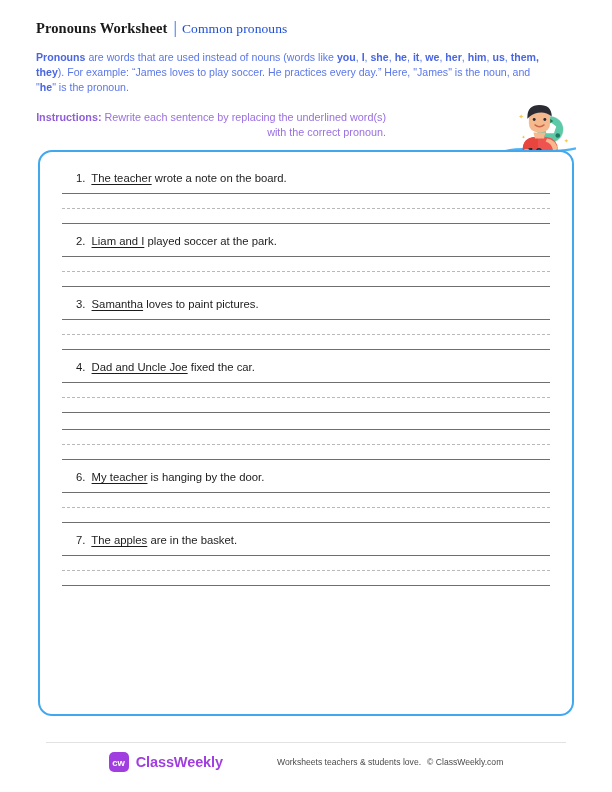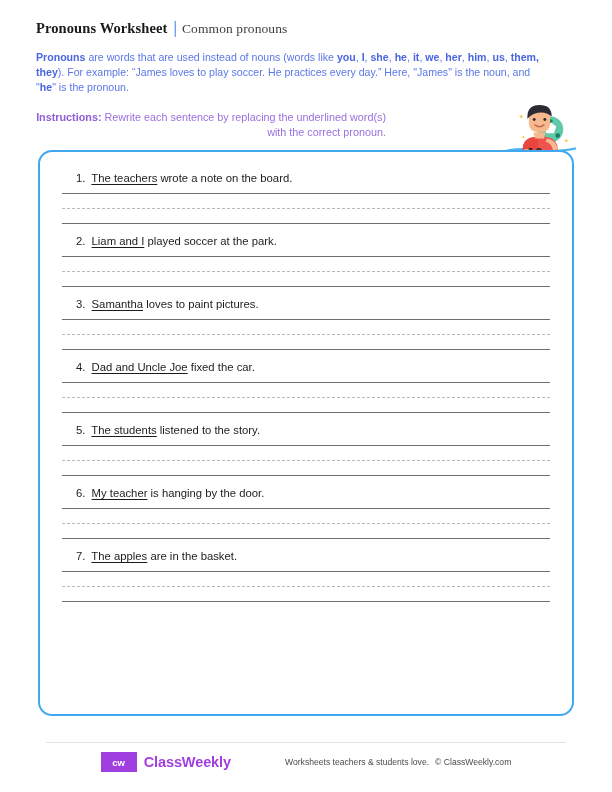--- a/index.html
+++ b/index.html
@@ -41,21 +41,21 @@
     color: #1a1a1a;
   }
   .title-sep {
     color: #5b8def;
     font-weight: bold;
     margin: 0 5px 0 6px;
     font-size: 16px;
   }
   .title-sub {
     font-weight: normal;
-    color: #404040;
+    color: #1d4ed8;
     font-size: 13.5px;
   }
 
   .intro {
     margin-top: 11px;
     font-size: 10.6px;
     line-height: 15.2px;
     color: #5b77e8;
     max-width: 508px;
     text-align: left;
@@ -146,23 +146,23 @@
     align-items: center;
     justify-content: center;
     gap: 26px;
   }
   .brand {
     display: flex;
     align-items: center;
     gap: 7px;
   }
   .logo-badge {
-    width: 36px;
+    width: 20px;
     height: 20px;
-    border-radius: 0;
+    border-radius: 5px;
     background: #a13ee0;
     color: #fff;
     font-size: 9.5px;
     font-weight: bold;
     display: flex;
     align-items: center;
     justify-content: center;
     letter-spacing: 0.2px;
   }
   .brand-name {
@@ -225,21 +225,21 @@
       <path d="M32 70 Q30 82 34 88 L40 86 Q37 78 38 70 Z" fill="#f6b98e"></path>
       <text x="24" y="30" font-family="DejaVu Sans, sans-serif" font-size="9" fill="#f7c948">✦</text>
       <text x="84" y="62" font-family="DejaVu Sans, sans-serif" font-size="8" fill="#f7c948">✦</text>
       <text x="28" y="56" font-family="DejaVu Sans, sans-serif" font-size="7" fill="#f7c948">✦</text>
     </svg>
   </div>
 
   <div class="card">
     <div id="items-container">
         <div class="qitem">
-          <div class="qtext"><span class="num">1.</span> <u>The teachers</u><span> wrote a note on the board.</span></div>
+          <div class="qtext"><span class="num">1.</span> <u>The teacher</u><span> wrote a note on the board.</span></div>
           <div class="lines">
             <div class="line-solid"></div>
             <div class="sp-a"></div>
             <div class="line-dashed"></div>
             <div class="sp-b"></div>
             <div class="line-solid"></div>
           </div>
         </div>
         <div class="qitem">
           <div class="qtext"><span class="num">2.</span> <u>Liam and I</u><span> played soccer at the park.</span></div>
@@ -265,21 +265,20 @@
           <div class="qtext"><span class="num">4.</span> <u>Dad and Uncle Joe</u><span> fixed the car.</span></div>
           <div class="lines">
             <div class="line-solid"></div>
             <div class="sp-a"></div>
             <div class="line-dashed"></div>
             <div class="sp-b"></div>
             <div class="line-solid"></div>
           </div>
         </div>
         <div class="qitem">
-          <div class="qtext"><span class="num">5.</span> <u>The students</u><span> listened to the story.</span></div>
           <div class="lines">
             <div class="line-solid"></div>
             <div class="sp-a"></div>
             <div class="line-dashed"></div>
             <div class="sp-b"></div>
             <div class="line-solid"></div>
           </div>
         </div>
         <div class="qitem">
           <div class="qtext"><span class="num">6.</span> <u>My teacher</u><span> is hanging by the door.</span></div>

